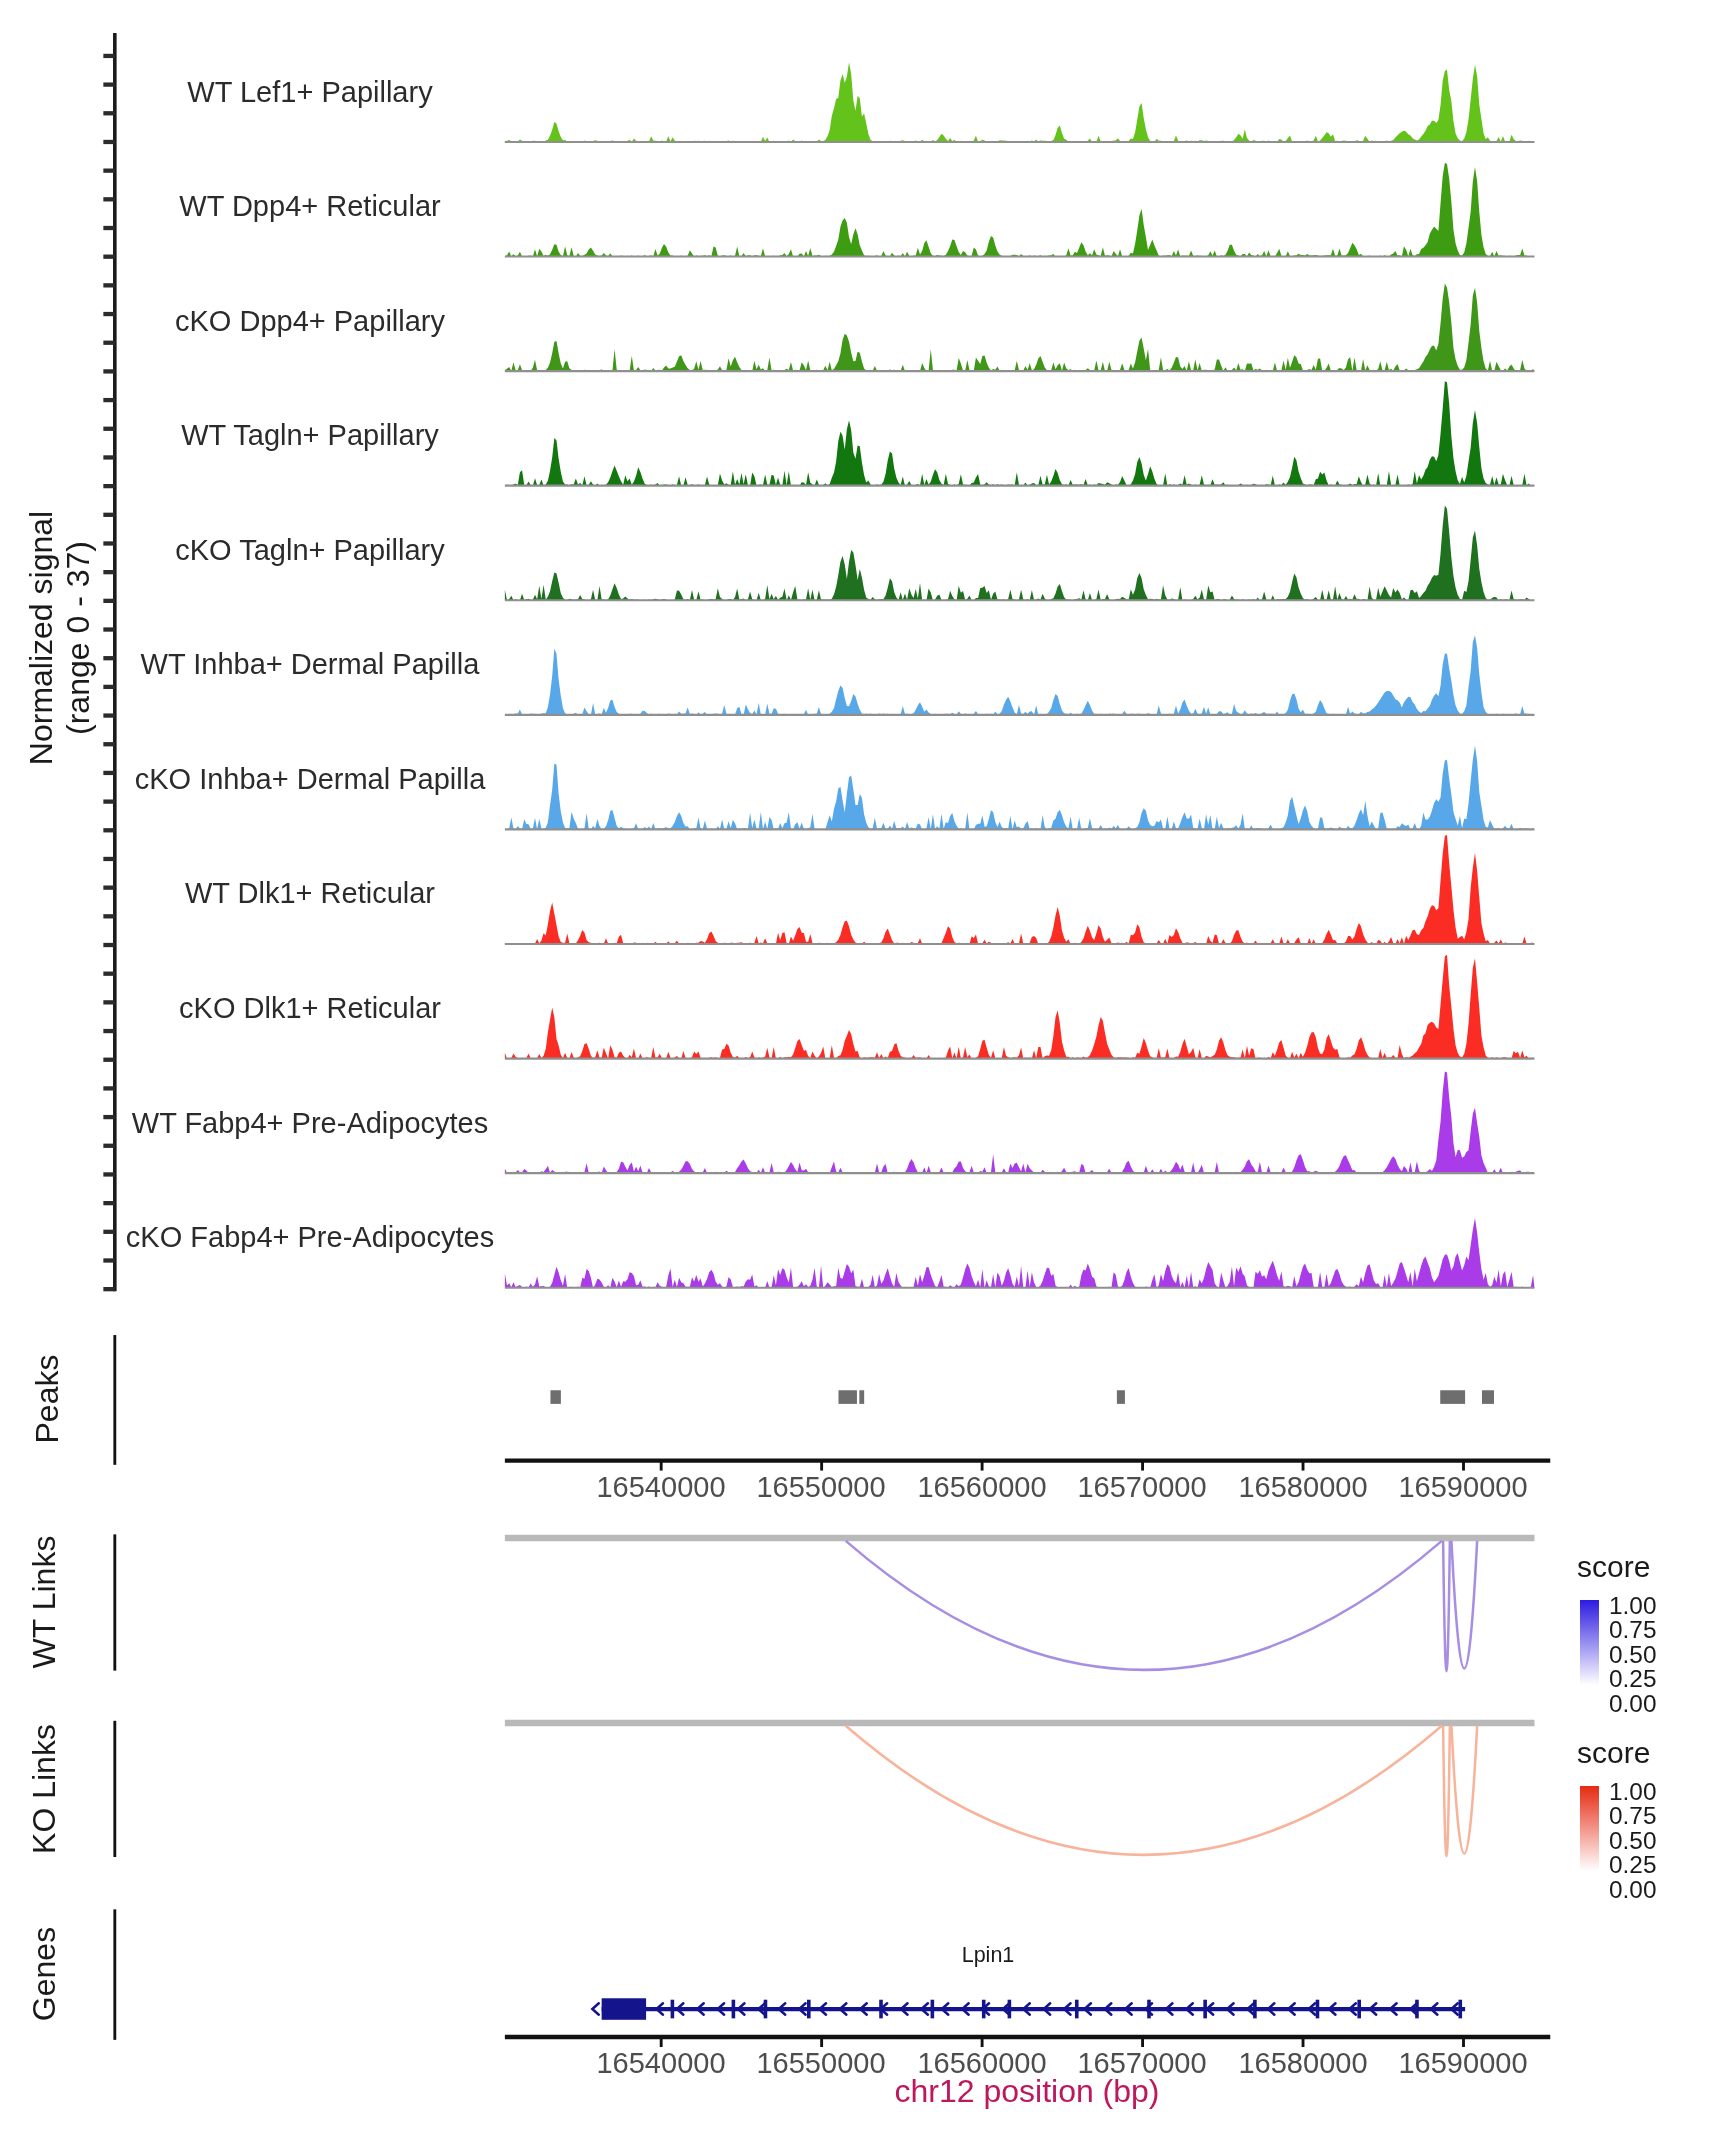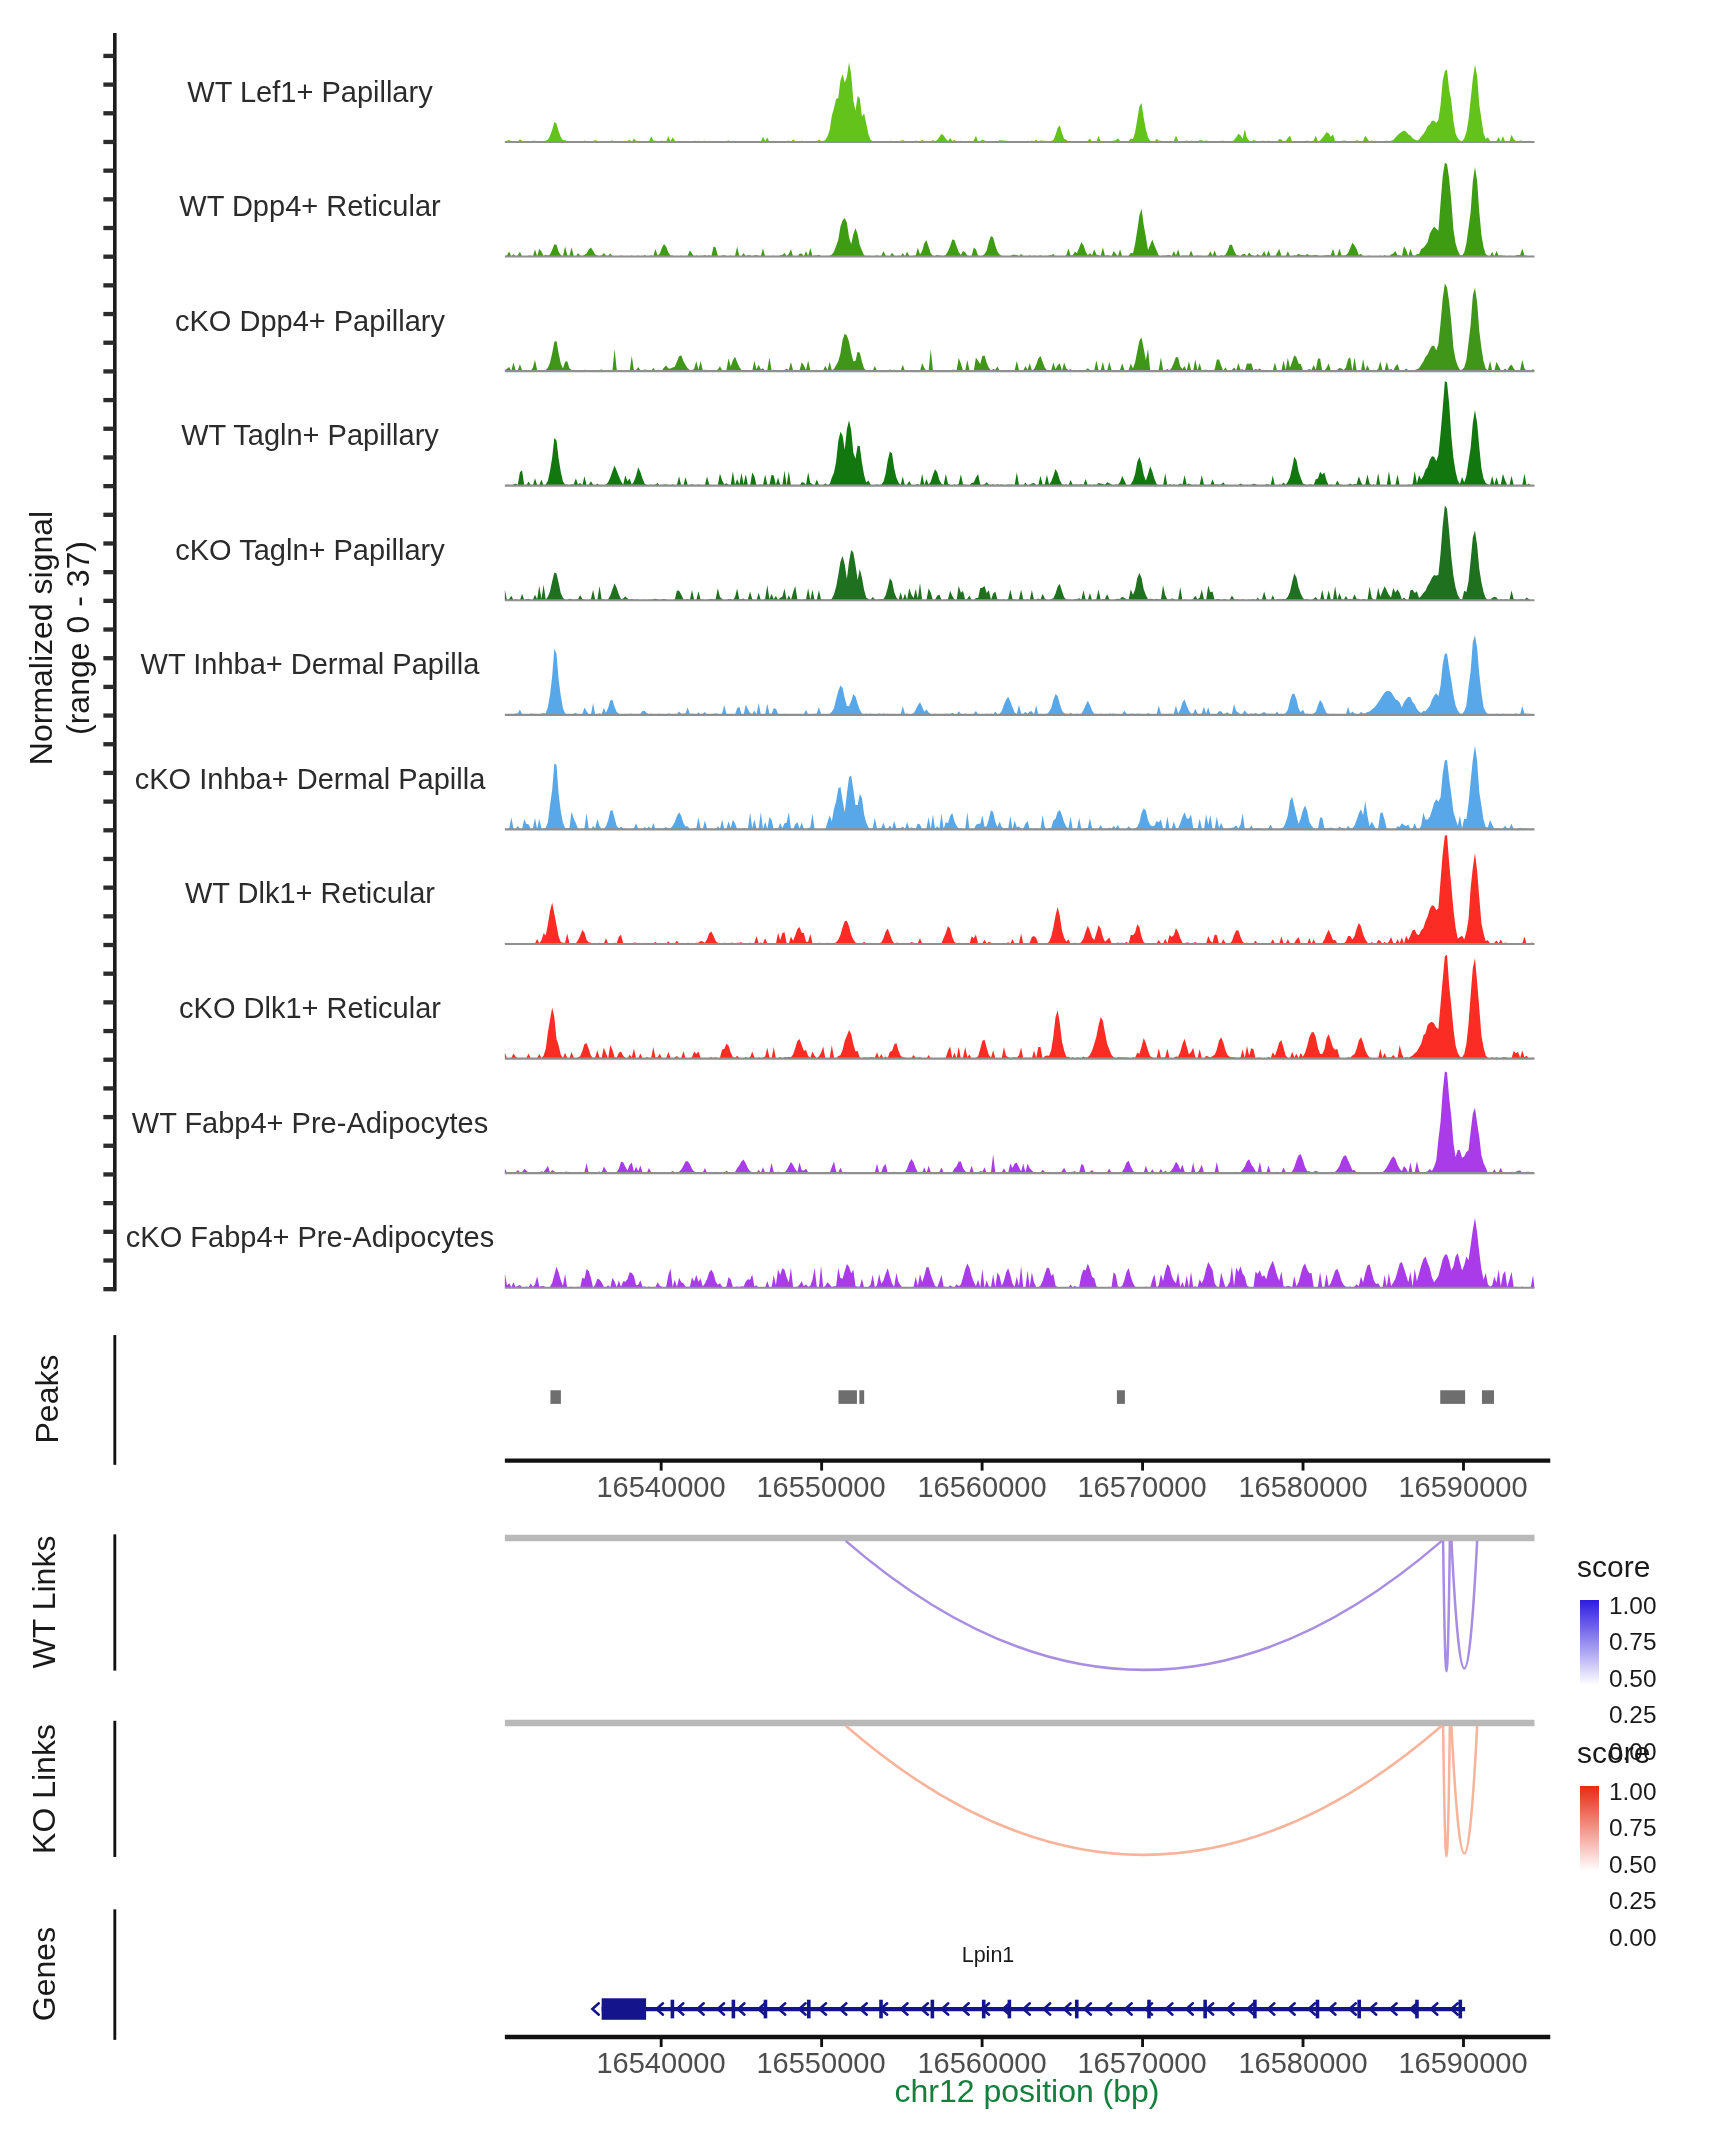--- a/index.html
+++ b/index.html
@@ -7,28 +7,28 @@
           font-family:"Liberation Sans","DejaVu Sans",sans-serif;color:#1a1a1a;}
   #plot-svg{position:absolute;left:0;top:0;}
   .abs{position:absolute;}
   .rot{transform:translate(-50%,-50%) rotate(-90deg);white-space:nowrap;}
   .rot2{transform:translate(-50%,-50%) rotate(-90deg);text-align:center;}
   .section-label{font-size:32px;color:#1a1a1a;}
   .yaxis-label{font-size:32px;color:#1a1a1a;line-height:37px;}
   .track-label{position:absolute;transform:translateX(-50%);font-size:29px;line-height:34px;
                color:#2b2b2b;white-space:nowrap;text-align:center;}
   .tick-label{position:absolute;transform:translateX(-50%);font-size:29px;color:#4d4d4d;white-space:nowrap;}
-  .axis-title{font-size:32px;color:#15803d;transform:translateX(-50%);white-space:nowrap;}
+  .axis-title{font-size:32px;color:#be185d;transform:translateX(-50%);white-space:nowrap;}
   .gene-label{font-size:21.5px;color:#1a1a1a;transform:translateX(-50%);}
   .legend{position:absolute;width:136px;margin-top:10px;}
   .legend-title{font-size:30px;color:#1a1a1a;margin-bottom:10px;}
   .legend-body{position:relative;height:108px;}
   .legend-bar{position:absolute;left:2.9px;top:5.7px;width:19.4px;height:85px;}
   .legend-labels{position:absolute;left:32px;top:0;height:106px;display:flex;flex-direction:column;
-                 justify-content:space-between;font-size:24.4px;color:#1a1a1a;line-height:1;gap:12px;}
+                 justify-content:space-between;font-size:24.4px;color:#1a1a1a;line-height:1;}
 </style>
 </head>
 <body>
 
 <div class="canvas">
   <svg id="plot-svg" width="1721" height="2151" viewBox="0 0 2400 3000">
       <line x1="160" y1="46" x2="160" y2="1801" stroke="#1a1a1a" stroke-width="5"></line>
       <line x1="144" y1="78" x2="160" y2="78" stroke="#2b2b2b" stroke-width="6"></line>
       <line x1="144" y1="118" x2="160" y2="118" stroke="#2b2b2b" stroke-width="6"></line>
       <line x1="144" y1="158" x2="160" y2="158" stroke="#2b2b2b" stroke-width="6"></line>

